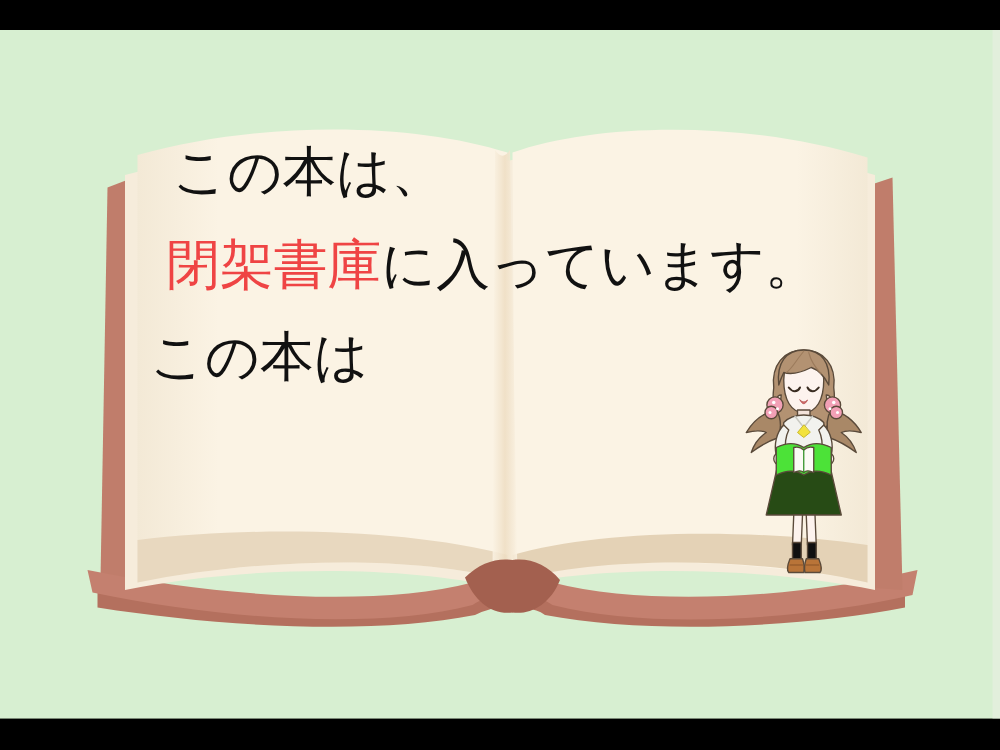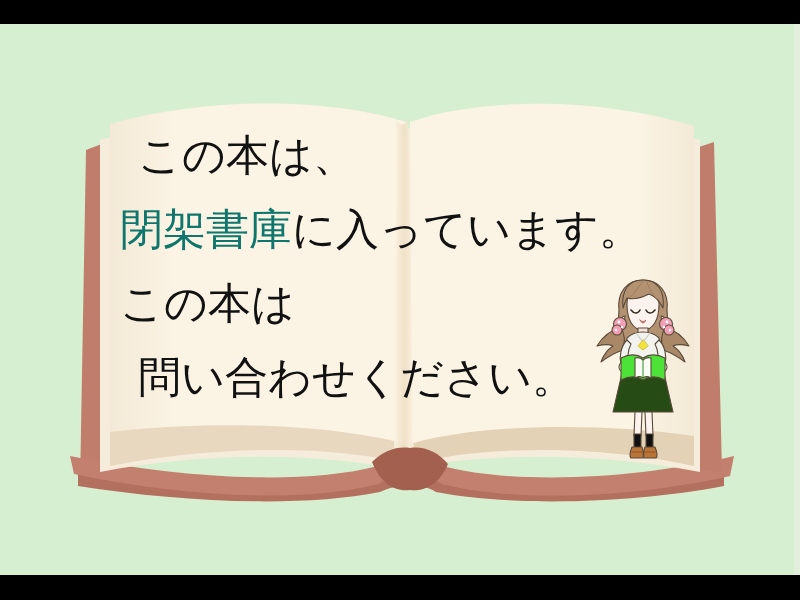--- a/index.html
+++ b/index.html
@@ -55,30 +55,30 @@
     width: 800px;
     height: 600px;
     z-index: 5;
   }
   .book svg { display: block; }
 
   
   .page-text {
     position: absolute;
     left: 120px;
-    top: 118px;
+    top: 102px;
     width: 560px;
     height: 300px;
     z-index: 20;
     color: #111111;
     font-size: 43px;
     line-height: 74px;
     letter-spacing: 0px;
     white-space: nowrap;
-    font-family: Liberation Sans, sans-serif;
+    font-family: Liberation Serif, serif;
   }
   .line { height: 74px; display: block; }
   .line.indent { padding-left: 18px; }
   .hl { color: #fb0008; }
 
   
   .girl {
     position: absolute;
     left: 583px;
     top: 272px;
@@ -192,23 +192,22 @@
                  C 384,450 398,446 410,448
                  C 424,446 438,452 448,464
                  C 440,484 424,492 410,490
                  C 394,492 380,482 372,462 Z" fill="#a3604f"></path>
       </g>
     </svg>
   </div>
 
   <div class="page-text" style="color: rgb(17, 17, 17);">
     <span class="line indent">この本は、</span>
-    <span class="line"><span class="hl" style="color: #0f766e;">閉架書庫</span><span>に入っています。</span></span>
+    <span class="line"><span class="hl" style="color: #ef4444; margin-left: 13px;">閉架書庫</span><span>に入っています。</span></span>
     <span class="line">この本は</span>
-    <span class="line indent">問い合わせください。</span>
   </div>
 
   <div class="girl">
     <svg width="120" height="192" viewBox="0 0 120 192" xmlns="http://www.w3.org/2000/svg">
       <g stroke="#5a4a3a" stroke-width="1.1" stroke-linejoin="round" stroke-linecap="round">
 
         <path d="M36,38 C34,20 44,8 60,8 C76,8 86,20 84,38 C86,54 82,64 78,70 L42,70 C38,64 34,54 36,38 Z" fill="#b39272"></path>
 
         <path d="M38,56 C28,58 20,64 14,74 C22,72 26,72 30,74 C24,78 20,84 18,90 C26,84 34,80 40,78 C42,70 42,62 38,56 Z" fill="#a98867"></path>
 

